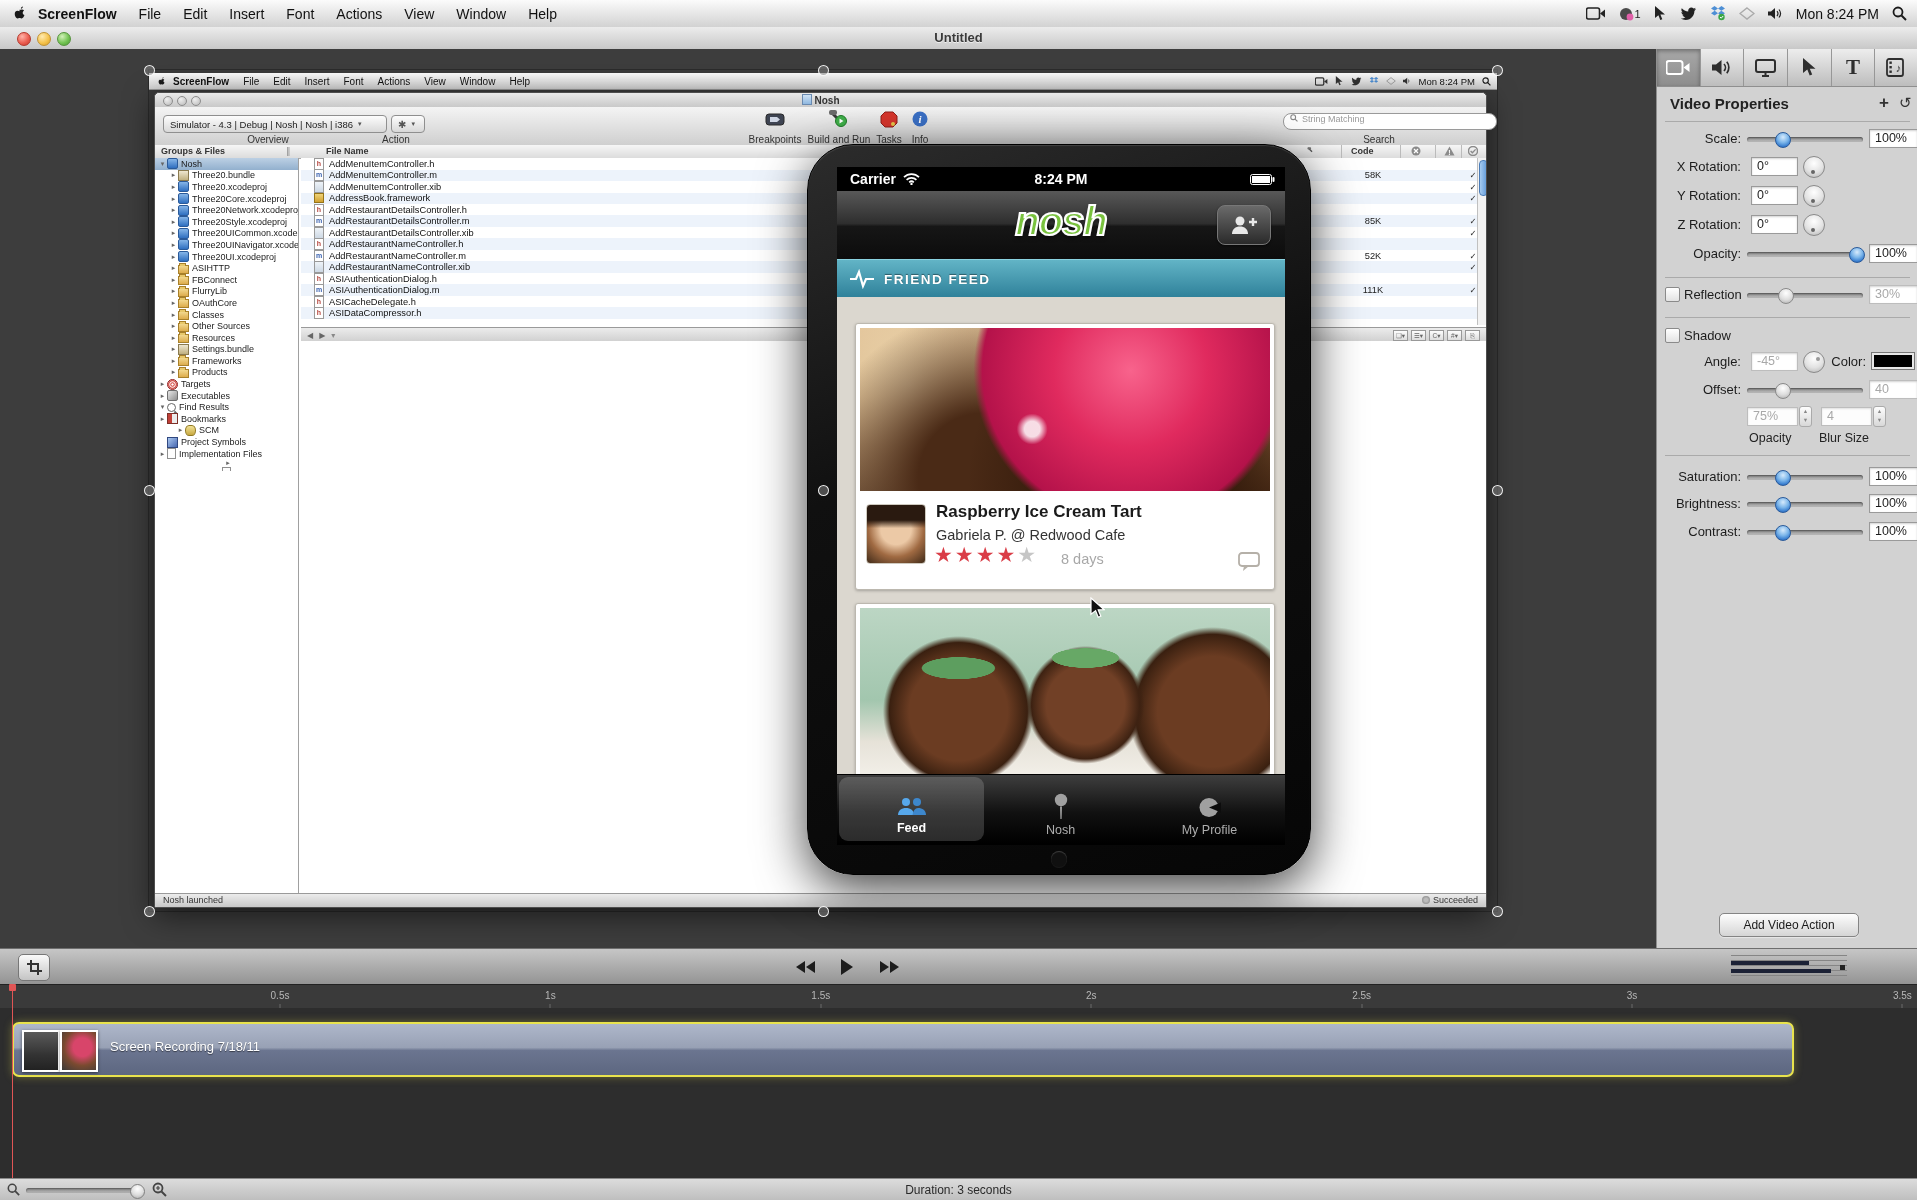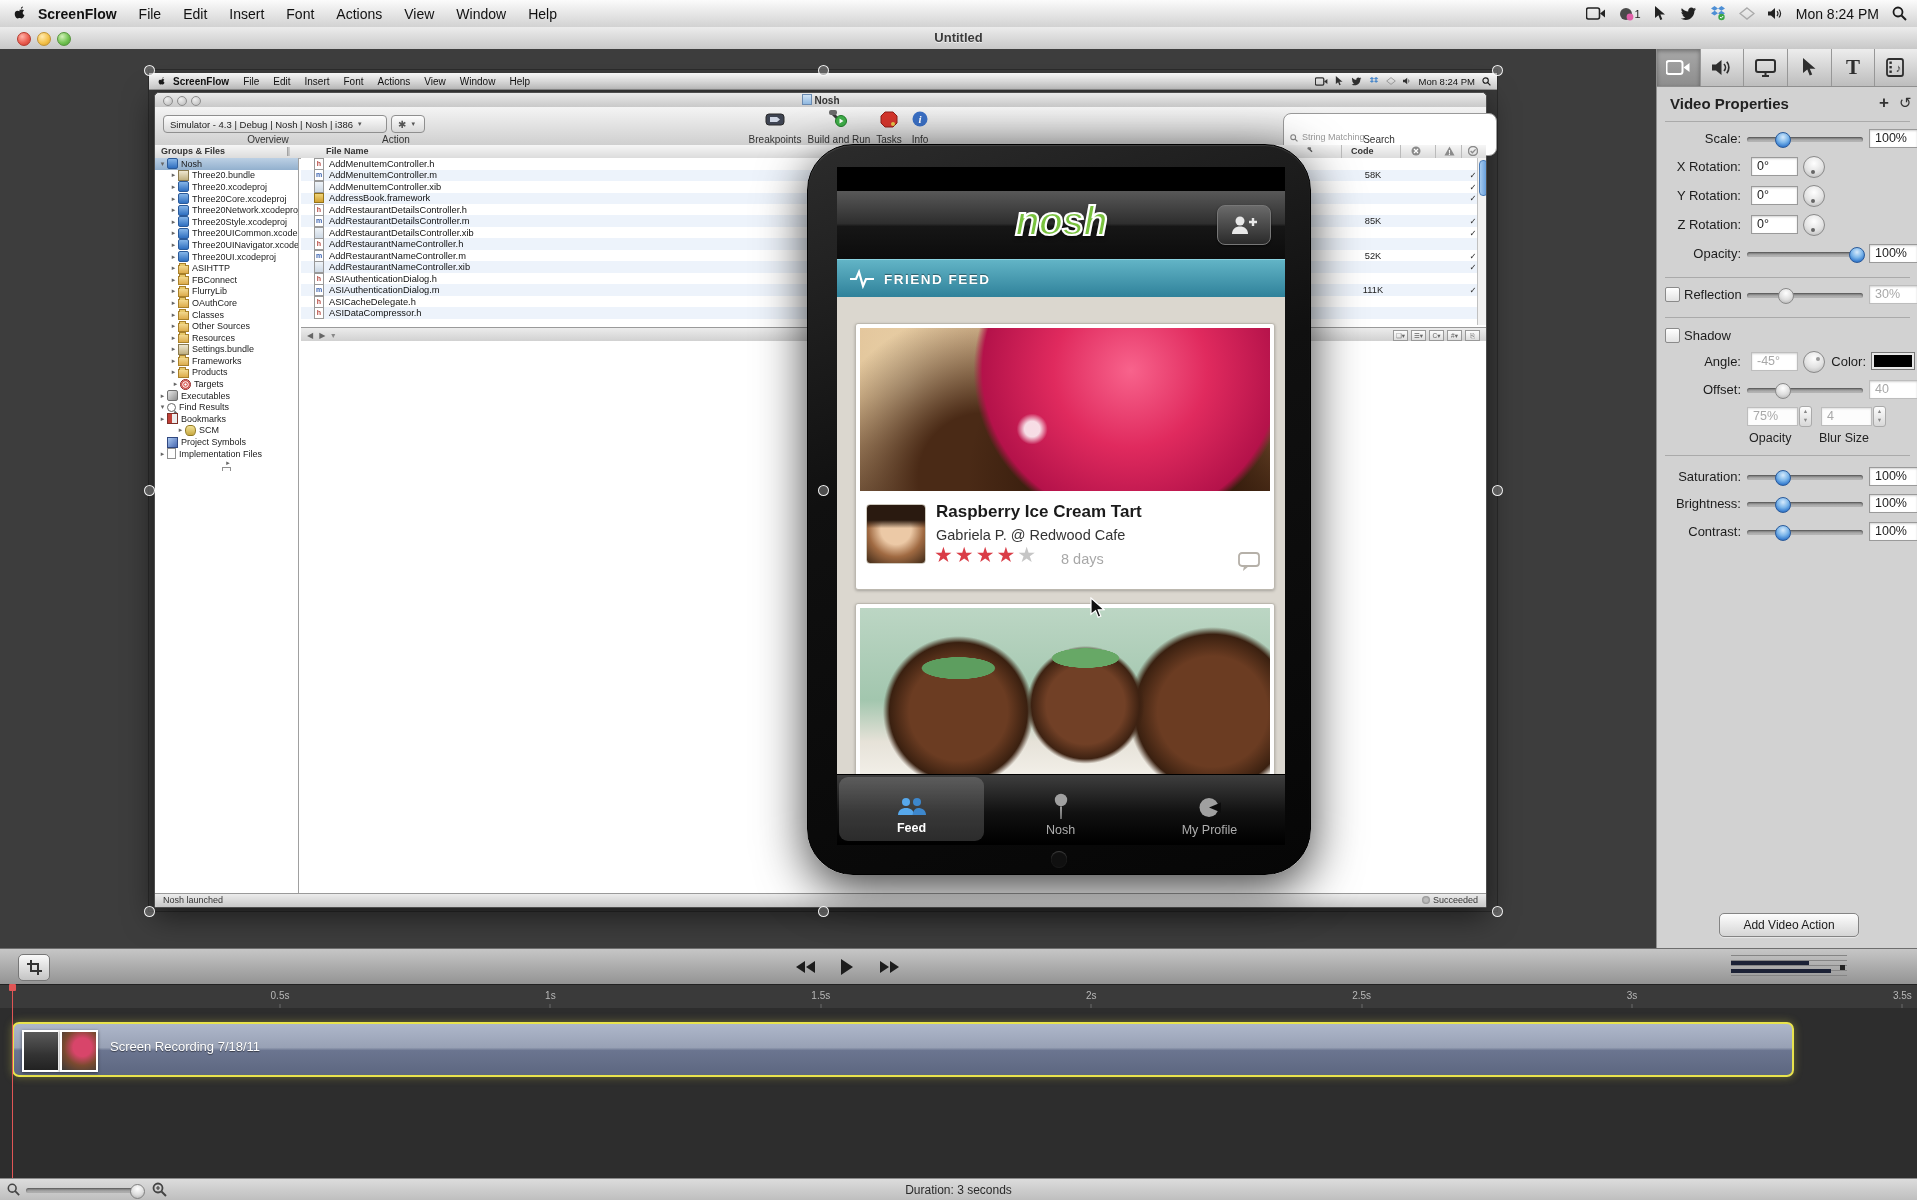--- a/index.html
+++ b/index.html
@@ -38,21 +38,21 @@
   #xcode{left:5px;top:22px;width:1331px;height:814px;background:#fff;border:1px solid #4e4e4e;border-radius:5px 5px 2px 2px;box-shadow:0 8px 30px rgba(0,0,0,.55);}
   #xc-titlebar{left:0;top:0;width:100%;height:14px;background:linear-gradient(#eaeaea,#c9c9c9);border-bottom:1px solid #9a9a9a;border-radius:5px 5px 0 0;}
   .xtl{position:absolute;top:3px;width:8px;height:8px;border-radius:50%;background:radial-gradient(circle at 35% 30%,#efefef,#b9b9b9);border:1px solid #8d8d8d;}
   #xc-title{position:absolute;left:0;right:0;top:1px;text-align:center;font-size:10px;font-weight:bold;color:#333;}
   #xc-title .docic{display:inline-block;width:8px;height:9px;background:linear-gradient(#cfe2f5,#8fb8e0);border:1px solid #6a8ab0;vertical-align:-1px;margin-right:3px;}
   #xc-toolbar{left:0;top:14px;width:100%;height:38px;background:linear-gradient(#f4f4f4,#cfcfcf);border-bottom:1px solid #9a9a9a;}
   .popup{position:absolute;height:16px;background:linear-gradient(#fdfdfd,#d8d8d8);border:1px solid #8f8f8f;border-radius:4px;font-size:9.5px;color:#222;display:flex;align-items:center;padding:0 6px;gap:5px;}
   .popup .arr{font-size:7px;color:#555;}
   .tb-lbl{position:absolute;font-size:10px;color:#333;transform:translateX(-50%);white-space:nowrap;}
   .tb-ic{position:absolute;transform:translateX(-50%);}
-  #xc-search{position:absolute;left:1128px;top:6px;width:200px;height:15px;background:#fff;border:1px solid #9a9a9a;border-radius:8px;display:flex;align-items:flex-end;padding:13px 6px;gap:4px;}
+  #xc-search{position:absolute;left:1128px;top:6px;width:200px;height:15px;background:#fff;border:1px solid #9a9a9a;border-radius:8px;display:flex;align-items:flex-start;padding:0 6px;gap:4px;}
   #xc-search span{font-size:9px;color:#9a9a9a;}
 
   #xc-headers{left:0;top:52px;width:100%;height:13px;background:linear-gradient(#f6f6f6,#dcdcdc);border-bottom:1px solid #aaa;font-size:9px;font-weight:bold;color:#333;}
   .hdr-cell{position:absolute;top:1px;}
   .hdr-div{position:absolute;top:0;width:1px;height:13px;background:#bbb;}
 
   #xc-sidebar{left:0;top:65px;width:143px;height:735px;background:#fff;border-right:1px solid #a0a0a0;overflow:hidden;}
   .sb-row{display:flex;align-items:center;height:11.6px;font-size:9px;color:#1a1a1a;white-space:nowrap;overflow:hidden;}
   .sb-row.sel{background:linear-gradient(#bcd0e4,#92b0ce);}
   .disc{width:9px;text-align:center;font-size:7px;color:#666;flex:none;}
@@ -538,21 +538,21 @@
             <div class="sb-row" style="padding-left: 14px;">
               <span class="disc">▸</span>
               <span class="ic ic-folder"></span>
               <span class="lbl">Frameworks</span>
             </div>
             <div class="sb-row" style="padding-left: 14px; align-items: center;">
               <span class="disc">▸</span>
               <span class="ic ic-folder"></span>
               <span class="lbl">Products</span>
             </div>
-            <div class="sb-row" style="padding-left: 16px;">
+            <div class="sb-row" style="padding-left: 3px;">
               <span class="disc">▸</span>
               <span class="ic ic-target"></span>
               <span class="lbl">Targets</span>
             </div>
             <div class="sb-row" style="padding-left: 3px;">
               <span class="disc">▸</span>
               <span class="ic ic-exec"></span>
               <span class="lbl">Executables</span>
             </div>
             <div class="sb-row" style="padding-left: 3px;">
@@ -697,20 +697,37 @@
           <span style="position:absolute;left:8px;top:1px">Nosh launched</span>
           <span class="rstat">
               <span class="gear"></span>
               <span>Succeeded</span>
             </span>
         </div>
       </div>
 
       <div id="sim" class="abs">
         <div id="sim-screen" class="abs">
+          <div id="sim-status" class="abs">
+            <span id="sim-carrier">Carrier</span>
+            <span class="st-ic" style="margin-left:7px">
+              <svg width="17" height="12" viewBox="0 0 17 12">
+                  <path d="M1 4.2a10.5 10.5 0 0115 0M3.6 6.8a7 7 0 019.8 0M6.2 9.3a3.4 3.4 0 014.6 0" stroke="#fff" stroke-width="1.7" fill="none"></path>
+                  <circle cx="8.5" cy="11" r="1.2" fill="#fff"></circle>
+                </svg>
+            </span>
+            <span id="sim-time">8:24 PM</span>
+            <span id="sim-batt">
+              <svg width="25" height="11" viewBox="0 0 25 11">
+                  <rect x="0.5" y="0.5" width="21" height="10" rx="2" fill="none" stroke="#fff"></rect>
+                  <rect x="2" y="2" width="18" height="7" fill="#fff"></rect>
+                  <rect x="22.5" y="3" width="2" height="5" rx="1" fill="#fff"></rect>
+                </svg>
+            </span>
+          </div>
           <div id="sim-nav" class="abs">
             <div id="nosh-logo">nosh</div>
             <div id="add-friend">
               <svg width="30" height="22" viewBox="0 0 30 22">
                   <circle cx="11" cy="7" r="4.5" fill="#e8e8e8"></circle>
                   <path d="M3 20c0-5 3.5-7.5 8-7.5s8 2.5 8 7.5z" fill="#e8e8e8"></path>
                   <path d="M24 4v8M20 8h8" stroke="#e8e8e8" stroke-width="2.4"></path>
                 </svg>
             </div>
           </div>

